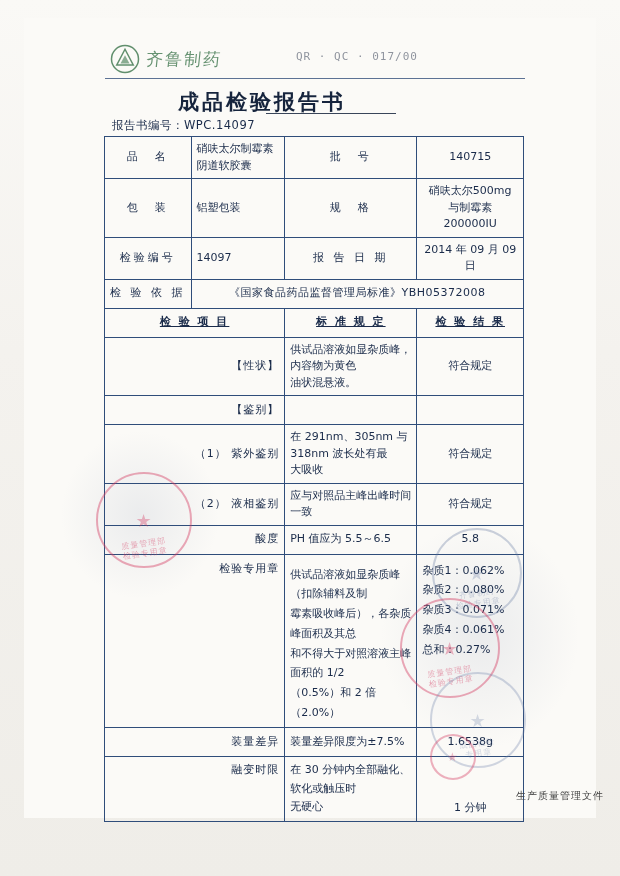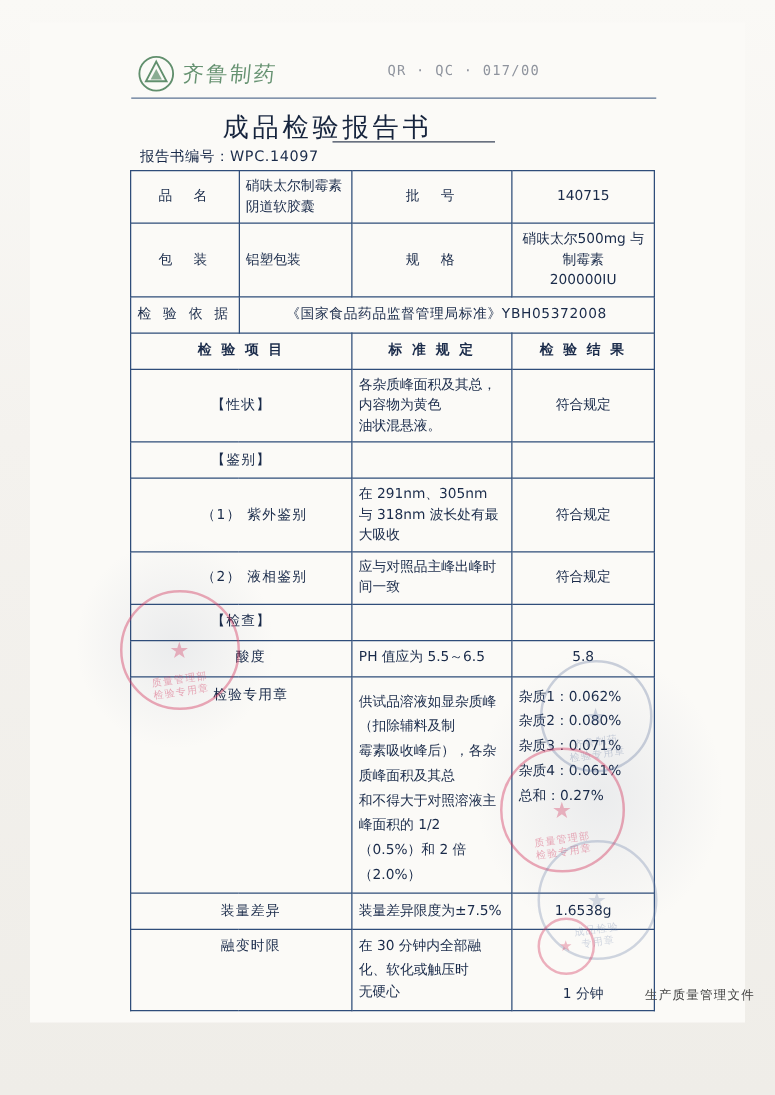--- a/index.html
+++ b/index.html
@@ -28,30 +28,30 @@
   .logo-mark{
     width:30px;height:30px;position:relative;flex:0 0 auto;
   }
   .logo-text{
     font-size:17px;color:#2e6b3f;letter-spacing:2px;
     font-family:"DejaVu Sans","Liberation Sans",sans-serif;
     opacity:.72;
     transform:skewX(-6deg);
   }
   .doc-code{
-    position:absolute;left:310px;top:50px;
+    position:absolute;left:296px;top:50px;
     font-size:11px;color:#6b7280;letter-spacing:1px;opacity:.75;
     font-family:"DejaVu Sans Mono","Liberation Mono",monospace;
   }
   .rule{
     position:absolute;left:105px;top:78px;width:420px;height:1px;background:#35507a;opacity:.8;
   }
   .title{
     position:absolute;left:0;top:88px;width:524px;text-align:center;
-    font-size:21px;font-weight:normal;letter-spacing:3px;color:#16243d;
+    font-size:21px;font-weight:bold;letter-spacing:3px;color:#16243d;
   }
   .title-underline{
     position:absolute;left:266px;top:113px;width:130px;height:1px;background:#16243d;opacity:.85;
   }
   .report-no{
     position:absolute;left:112px;top:118px;font-size:11.5px;letter-spacing:.5px;
   }
   
   table.main{
     position:absolute;left:104px;top:136px;width:420px;
@@ -66,25 +66,25 @@
     vertical-align:middle;
     line-height:1.5;
   }
   .c-label{width:68px;text-align:center;letter-spacing:3px;white-space:nowrap;}
   .c-val{width:142px;text-align:left;}
   .c-label2{width:62px;text-align:center;letter-spacing:3px;white-space:nowrap;}
   .c-val2{width:148px;text-align:center;}
   .two-line{line-height:1.35;}
   .basis-cell{text-align:center;letter-spacing:.5px;margin-left:44px;}
   
-  .hdr td{text-align:center;font-weight:bold;letter-spacing:2px;}
+  .hdr td{text-align:center;font-weight:bold;letter-spacing:2px;text-decoration:underline;}
   .col-item{width:128px;}
   .col-std{width:178px;margin-left:41px;}
   .col-res{width:114px;}
-  .pad-item{padding-left:12px;text-align:center;letter-spacing:1px;}
+  .pad-item{padding-left:12px;text-align:right;letter-spacing:1px;}
   .pad-item.indent{padding-left:26px;}
   .pad-item.indent2{padding-left:20px;}
   .std{padding-left:6px;text-align:left;}
   .res{text-align:center;margin-left:30px;}
   .res-left{text-align:left;padding-left:22px;}
   .bracket{letter-spacing:1px;}
   td.tall{height:auto;}
   .footer-note{
     position:absolute;left:516px;top:789px;font-size:10px;color:#444;letter-spacing:1px;
   }
@@ -153,56 +153,57 @@
         <td class="c-val2">140715</td>
       </tr>
       <tr>
         <td class="c-label">包　装</td>
         <td class="c-val">铝塑包装</td>
         <td class="c-label2">规　格</td>
         <td class="c-val2 two-line" style="white-space:pre-line;">硝呋太尔500mg 与制霉素
 200000IU</td>
       </tr>
       <tr>
+        <td class="c-label">检验编号</td>
+        <td class="c-val">14097</td>
+        <td class="c-label2">报 告 日 期</td>
+        <td class="c-val2">2014 年 09 月 09 日</td>
+      </tr>
+      <tr>
         <td class="c-label">检 验 依 据</td>
         <td class="basis-cell" colspan="3">《国家食品药品监督管理局标准》YBH05372008</td>
       </tr>
 
       <tr class="hdr">
         <td class="col-item" colspan="2">检 验 项 目</td>
         <td class="col-std">标 准 规 定</td>
         <td class="col-res">检 验 结 果</td>
       </tr>
 
       <tr>
         <td class="pad-item bracket" colspan="2">【性状】</td>
-        <td class="std" style="white-space:pre-line;">各杂质峰面积及其总，内容物为黄色
+        <td class="std" style="white-space:pre-line;">供试品溶液如显杂质峰，内容物为黄色
 油状混悬液。</td>
         <td class="res">符合规定</td>
       </tr>
       <tr>
         <td class="pad-item bracket" colspan="2">【鉴别】</td>
         <td class="std"></td>
         <td class="res"></td>
       </tr>
       <tr>
         <td class="pad-item indent" colspan="2">（1）  紫外鉴别</td>
         <td class="std" style="white-space:pre-line;">在 291nm、305nm 与 318nm 波长处有最
 大吸收</td>
         <td class="res">符合规定</td>
       </tr>
       <tr>
         <td class="pad-item indent" colspan="2">（2）  液相鉴别</td>
         <td class="std">应与对照品主峰出峰时间一致</td>
         <td class="res">符合规定</td>
-      </tr>
-      <tr>
-        <td class="pad-item bracket" colspan="2">【检查】</td>
-        <td class="std"></td>
-        <td class="res"></td>
       </tr>
       <tr>
         <td class="pad-item indent2" colspan="2">酸度</td>
         <td class="std">PH 值应为 5.5～6.5</td>
         <td class="res">5.8</td>
       </tr>
       <tr>
         <td class="pad-item indent2 tall" colspan="2" style="vertical-align:top;padding-top:6px;">检验专用章</td>
         <td class="std tall" style="white-space:pre-line;vertical-align:top;padding-top:10px;line-height:1.8;">供试品溶液如显杂质峰（扣除辅料及制
 霉素吸收峰后），各杂质峰面积及其总

